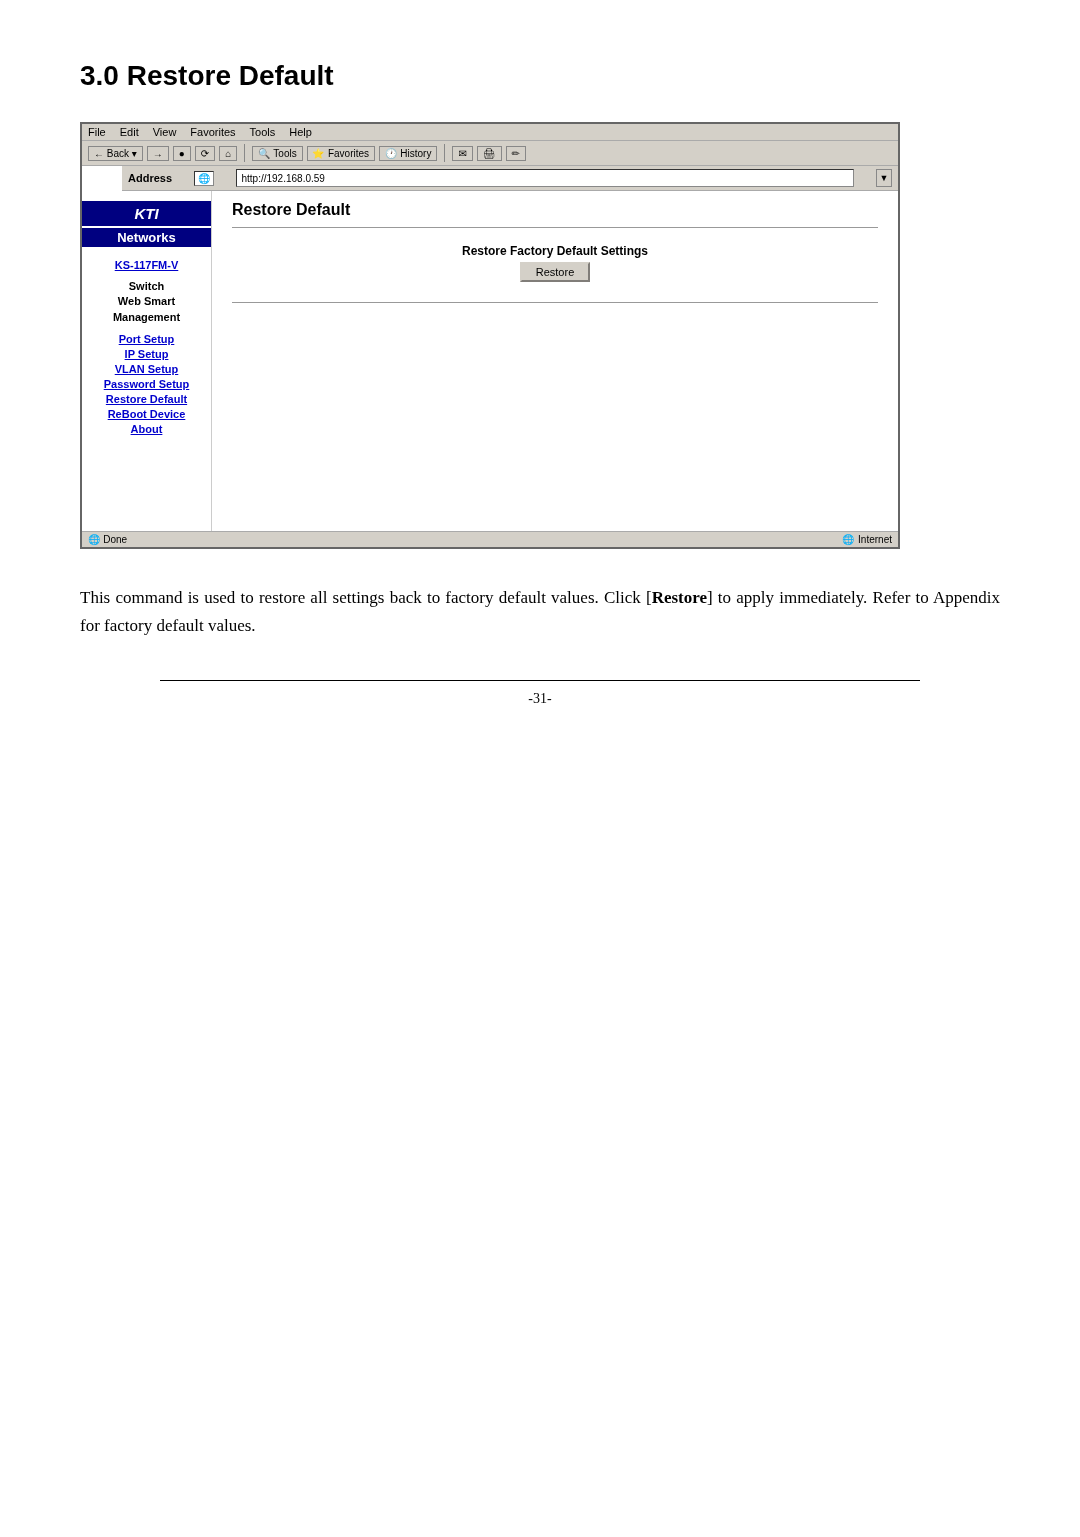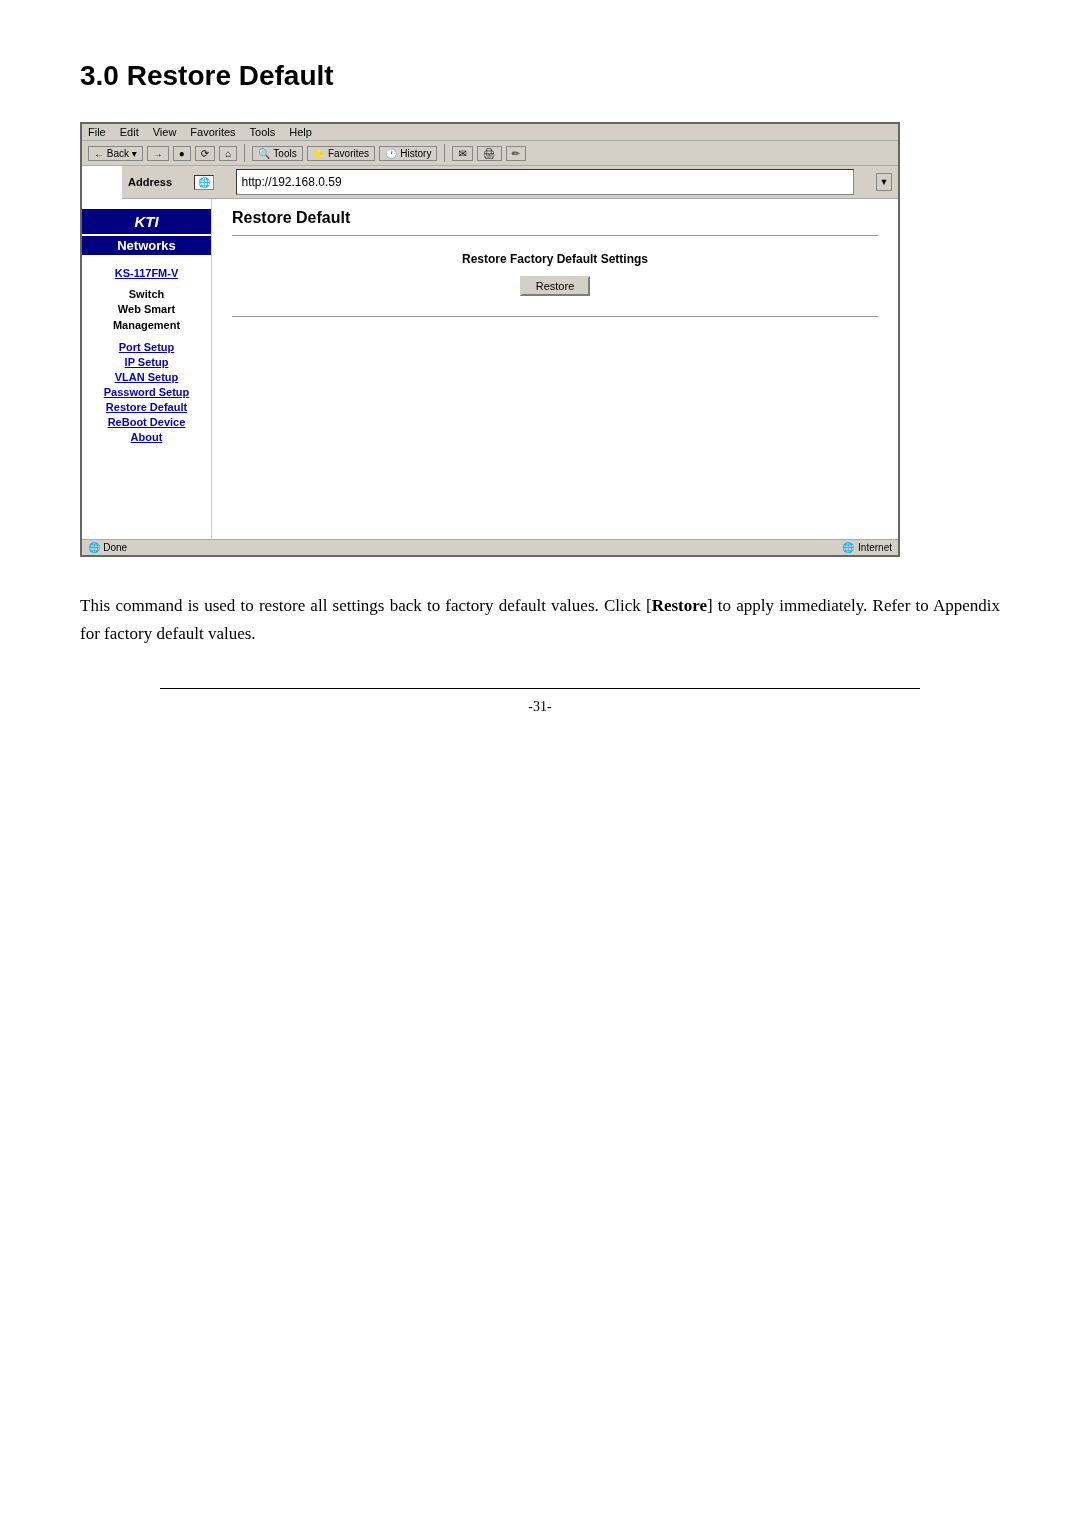--- a/index.html
+++ b/index.html
@@ -109,22 +109,22 @@
     .address-label {
       font-weight: bold;
       color: #000;
     }
 
     .address-input {
       flex: 1;
       border: 1px inset #888;
       background: #fff;
       padding: 1px 4px;
-      font-size: 12px;
-      height: 26px;
+      font-size: 10px;
+      height: 18px;
     }
 
     .address-dropdown {
       width: 16px;
       height: 18px;
       background: #d4d0c8;
       border: 1px solid #888;
       display: flex;
       align-items: center;
       justify-content: center;
@@ -215,21 +215,21 @@
       padding-bottom: 8px;
       margin-bottom: 16px;
       color: #000;
       font-family: Arial, sans-serif;
     }
 
     .section-title {
       text-align: center;
       font-weight: bold;
       font-size: 12px;
-      margin-bottom: 10px;
+      margin-bottom: 4px;
       color: #000;
     }
 
     .restore-btn {
       display: block;
       margin: 0 auto 20px auto;
       background: #d4d0c8;
       border: 2px outset #d4d0c8;
       padding: 2px 14px;
       font-size: 11px;

